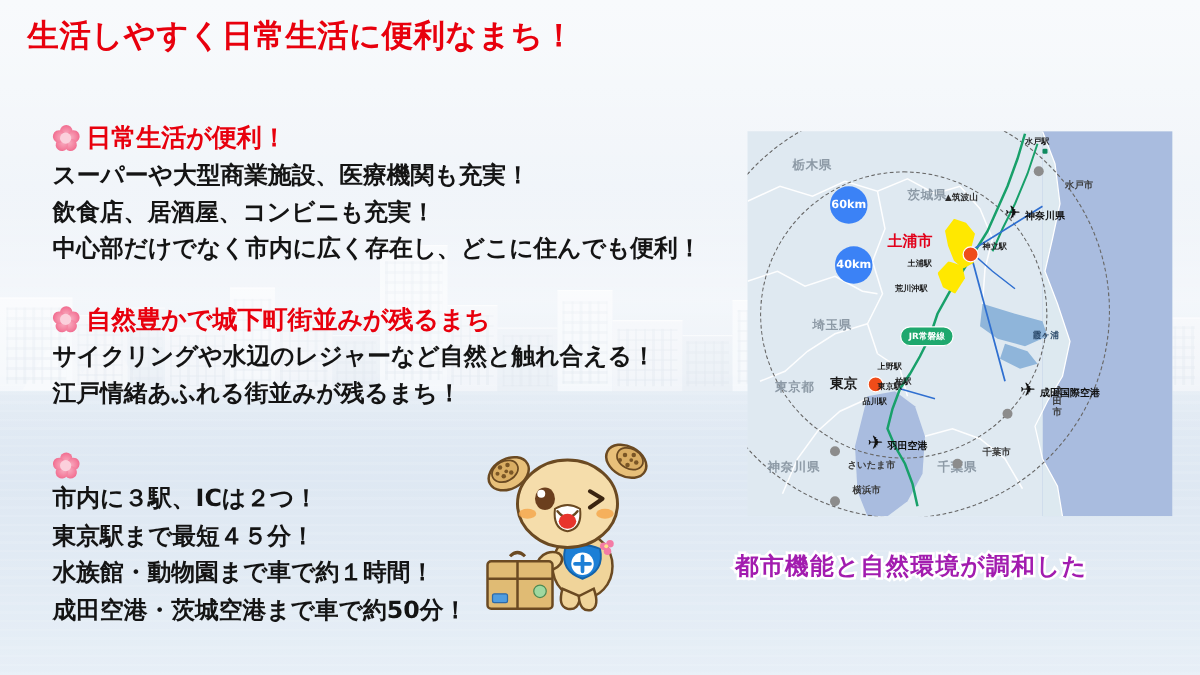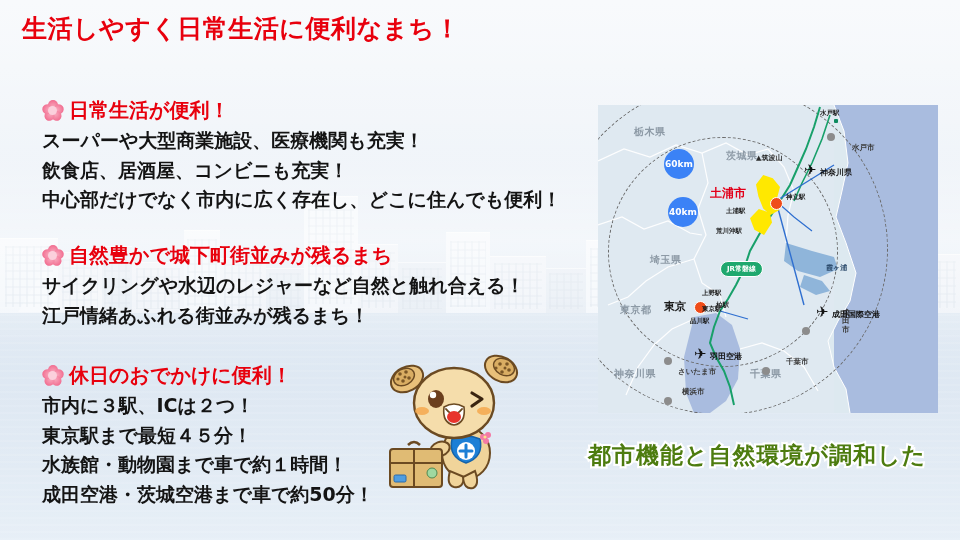--- a/index.html
+++ b/index.html
@@ -176,21 +176,21 @@
     white-space:nowrap;
   }
   .mtn-label { position:absolute; color:#2b2b2b; font-size:7px; font-weight:bold; white-space:nowrap; }
   .lake-label{ position:absolute; color:#2b4a6b; font-size:7px; font-weight:bold; white-space:nowrap;padding-left:20px; }
 
   
   #mascot { position:absolute; left:380px; top:345px; width:160px; height:150px; }
 
   
   .tagline {
-    position:absolute; color:#4d7c0f; font-weight:bold; font-size:23px;
+    position:absolute; color:#a21caf; font-weight:bold; font-size:19px;
     white-space:nowrap; letter-spacing:1px;
     -webkit-text-stroke: 4px #ffffff;
     paint-order: stroke fill;
     padding-left: 28px;
   }
   #tagline1 { left:560px; top:440px; }
   #tagline2 { left:592px; top:482px; }
 </style>
 </head>
 <body>
@@ -266,21 +266,20 @@
   <div class="section" id="section3">
     <div class="sec-title">
       <span class="blossom">
         <span></span>
           <span></span>
           <span></span>
           <span></span>
           <span></span>
         <span class="core"></span>
       </span>
-      <span>休日のおでかけに便利！</span>
     </div>
     <p class="sec-line">市内に３駅、ICは２つ！</p>
     <p class="sec-line">東京駅まで最短４５分！</p>
     <p class="sec-line">水族館・動物園まで車で約１時間！</p>
     <p class="sec-line">成田空港・茨城空港まで車で約50分！</p>
   </div>
 
   <div id="map">
 
     <div class="sea" style="left:236px; top:0px; width:104px; height:308px;"></div>

